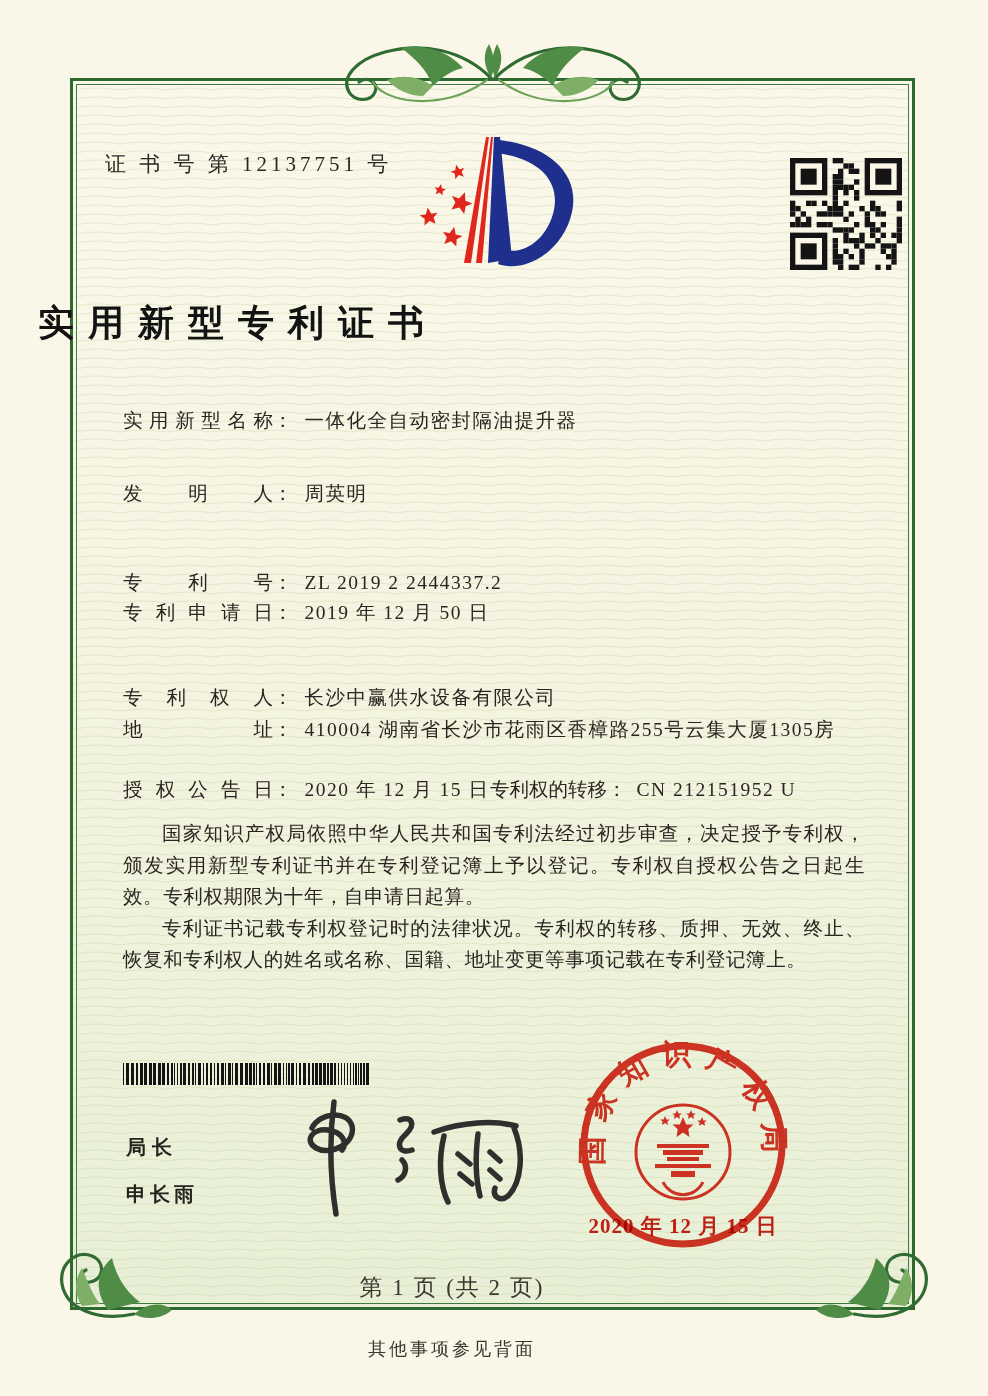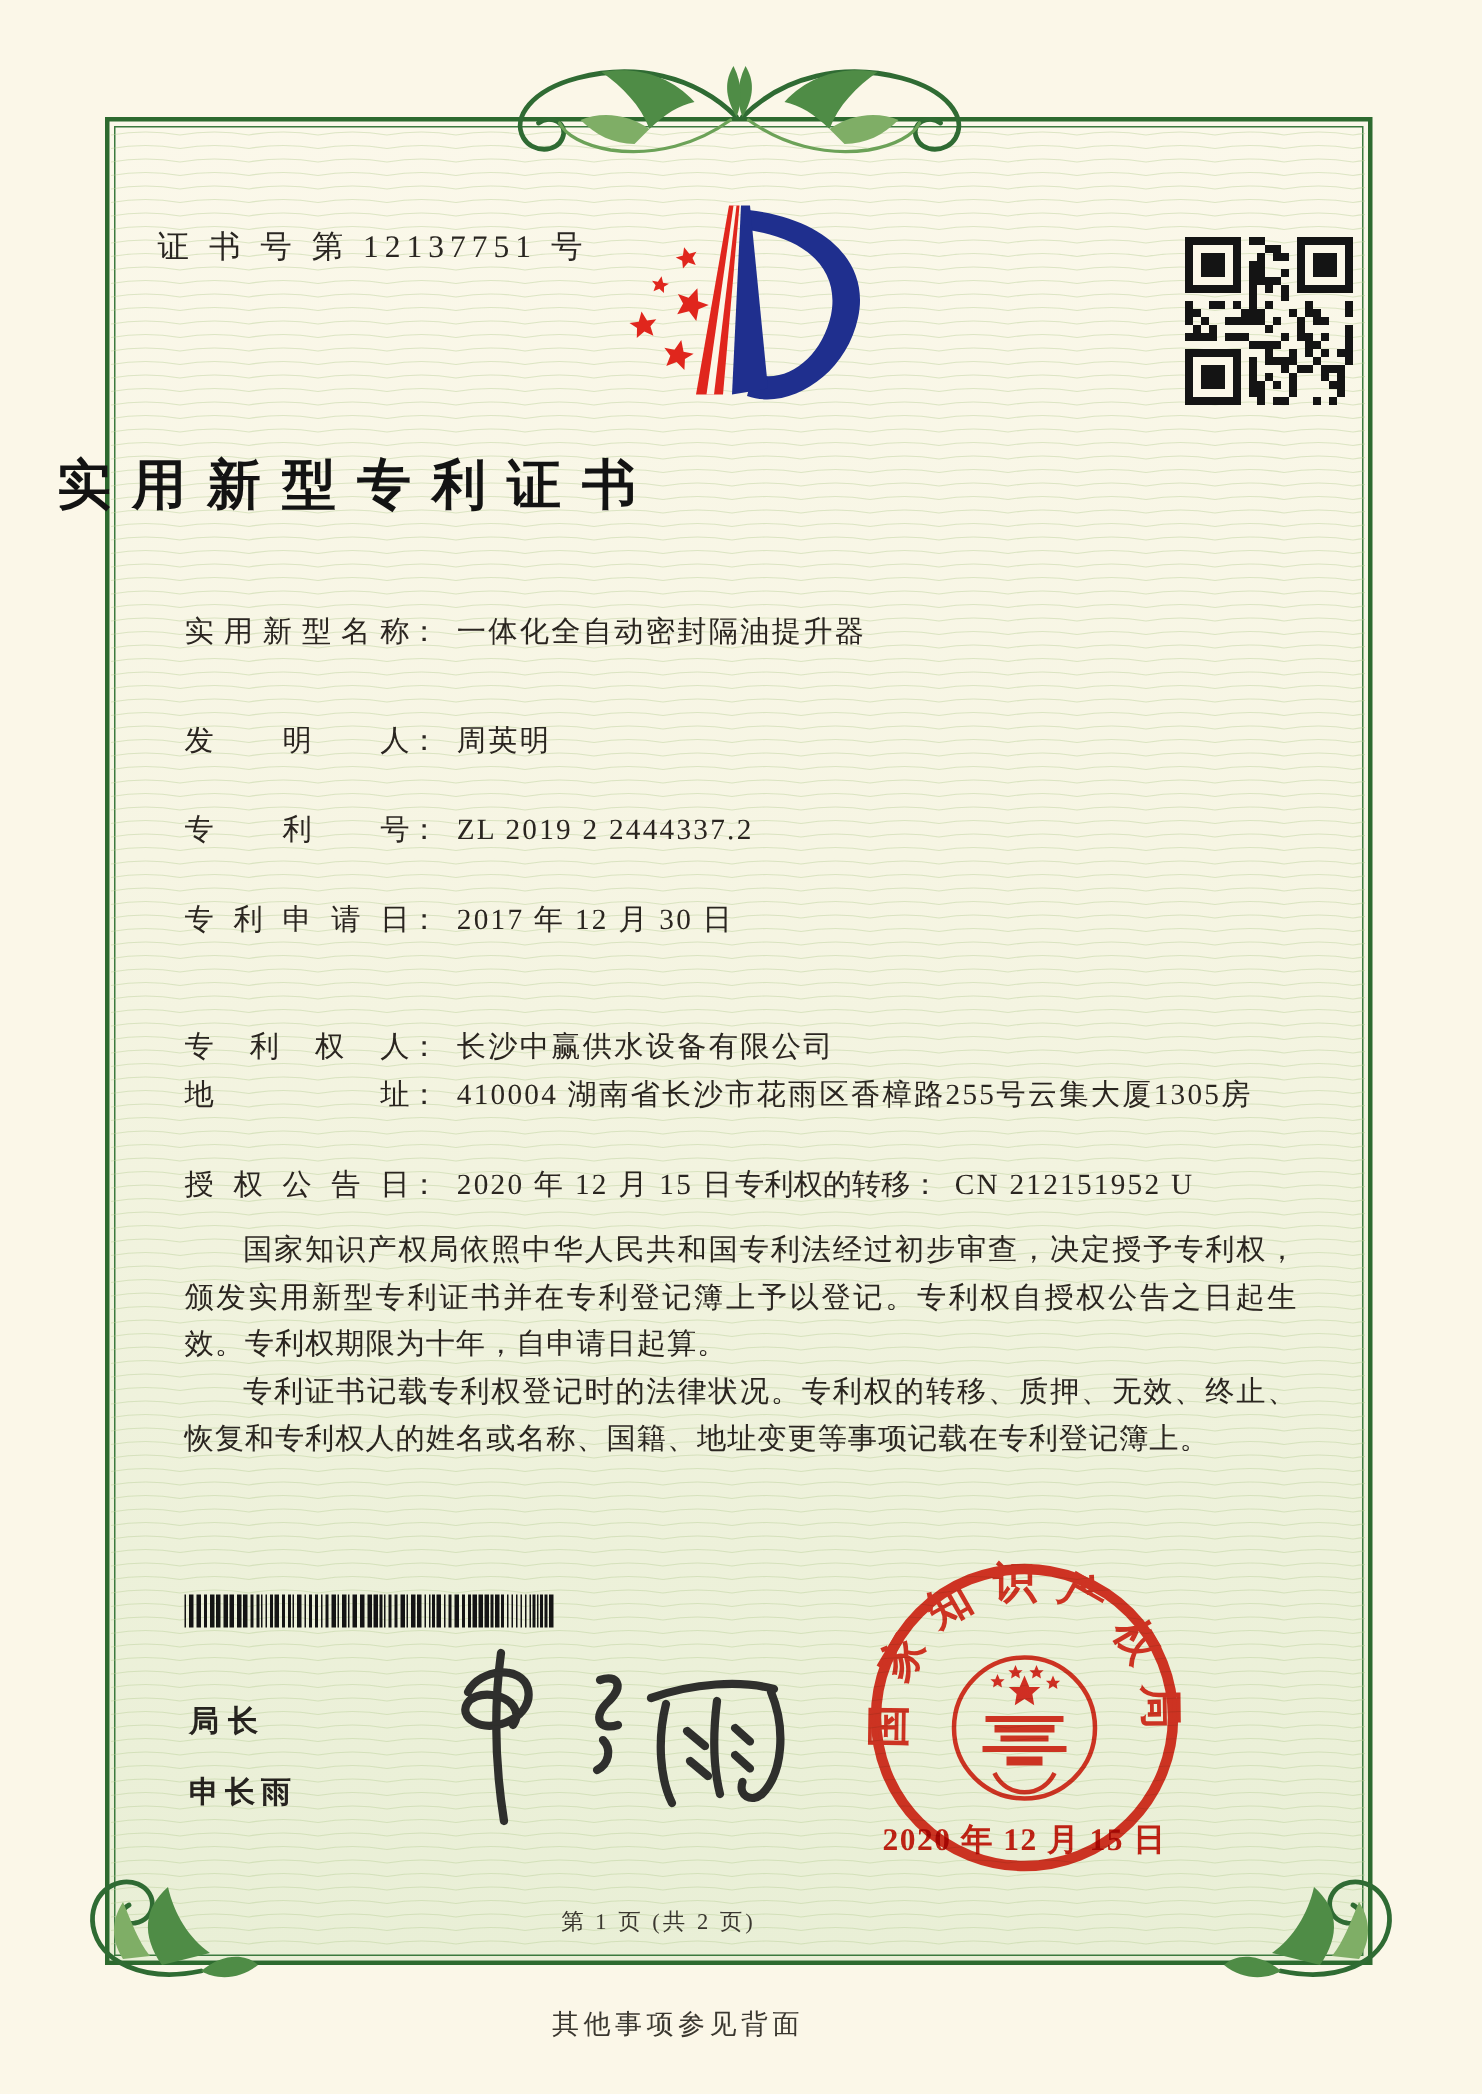--- a/index.html
+++ b/index.html
@@ -21,41 +21,41 @@
 
   .title{position:absolute;left:0;width:988px;top:299px;text-align:left;
          font-size:36px;font-weight:bold;letter-spacing:14px;text-indent:14px;color:#131313;z-index:2;margin-left:24px;}
 
   .field-row{position:absolute;left:123px;width:790px;font-size:19.5px;color:#2a2520;z-index:2;white-space:nowrap;}
   .flabel{display:inline-block;width:150px;text-align:justify;text-align-last:justify;letter-spacing:0;vertical-align:bottom;}
   .colon{display:inline-block;}
   .fvalue{margin-left:12px;letter-spacing:1.5px;}
   .pair2{position:absolute;left:367px;top:0;}
   .pair2 .fvalue{margin-left:10px;}
-  .r1{top:407px}.r2{top:480px}.r3{top:539px}.r4{top:599px}.r5{top:684px}.r6{top:716px}.r7{top:776px}
+  .r1{top:407px}.r2{top:480px}.r3{top:569px}.r4{top:599px}.r5{top:684px}.r6{top:716px}.r7{top:776px}
 
   .body-text{position:absolute;left:123px;top:818px;width:742px;z-index:2;
              font-size:19.5px;line-height:31.5px;color:#2a2520;letter-spacing:0.6px;text-align:justify;}
   .body-text p{margin:0;text-indent:2em;}
 
   #barcode{position:absolute;left:123px;top:1063px;width:250px;height:22px;z-index:2;font-size:0;}
   #barcode i{display:inline-block;height:22px;background:#141414;vertical-align:top;}
 
   .official-title{position:absolute;left:126px;top:1134px;font-size:20px;letter-spacing:6px;color:#26231f;
                   font-family:"Liberation Sans","DejaVu Sans",sans-serif;font-weight:600;z-index:2;}
   .official-name{position:absolute;left:126px;top:1181px;font-size:20px;letter-spacing:4px;color:#26231f;
                  font-family:"Liberation Sans","DejaVu Sans",sans-serif;font-weight:600;z-index:2;}
   .signature{position:absolute;left:272px;top:1098px;z-index:2;}
 
   .seal{position:absolute;left:574px;top:1036px;z-index:4;mix-blend-mode:multiply;opacity:.95;}
   .seal-date{position:absolute;left:574px;top:1212px;width:218px;text-align:center;z-index:5;
              color:#cf2417;font-size:21px;font-weight:600;letter-spacing:1px;mix-blend-mode:multiply;}
 
-  .page-info{position:absolute;left:239px;top:1272px;width:400px;text-align:center;
-             font-size:15px;color:#3a372f;letter-spacing:2px;z-index:2;}
+  .page-info{position:absolute;left:252px;top:1272px;width:400px;text-align:center;
+             font-size:23px;color:#3a372f;letter-spacing:2px;z-index:2;}
   .back-note{position:absolute;left:252px;top:1337px;width:400px;text-align:center;
              font-size:18px;color:#3a372f;letter-spacing:3px;z-index:2;}
 
   .flourish-top{position:absolute;left:333px;top:38px;z-index:3;}
   .flourish-bl{position:absolute;left:38px;top:1248px;z-index:3;}
   .flourish-br{position:absolute;left:810px;top:1248px;z-index:3;transform:scaleX(-1);}
 </style>
 </head>
 <body>
 
@@ -236,21 +236,21 @@
       <rect x="0" y="14" width="7" height="7" fill="#141414"></rect>
       <rect x="1" y="15" width="5" height="5" fill="#fbf7e8"></rect>
       <rect x="2" y="16" width="3" height="3" fill="#141414"></rect>
     </svg>
 
   <div class="title">实用新型专利证书</div>
 
   <div class="field-row r1"><span class="flabel">实用新型名称</span><span class="colon">：</span><span class="fvalue">一体化全自动密封隔油提升器</span></div>
   <div class="field-row r2"><span class="flabel">发明人</span><span class="colon">：</span><span class="fvalue">周英明</span></div>
   <div class="field-row r3"><span class="flabel">专利号</span><span class="colon">：</span><span class="fvalue">ZL 2019 2 2444337.2</span></div>
-  <div class="field-row r4"><span class="flabel">专利申请日</span><span class="colon">：</span><span class="fvalue">2017 年 12 月 30 日</span></div>
+  <div class="field-row r4"><span class="flabel">专利申请日</span><span class="colon">：</span><span class="fvalue">2019 年 12 月 50 日</span></div>
   <div class="field-row r5"><span class="flabel">专利权人</span><span class="colon">：</span><span class="fvalue">长沙中赢供水设备有限公司</span></div>
   <div class="field-row r6"><span class="flabel">地址</span><span class="colon">：</span><span class="fvalue">410004 湖南省长沙市花雨区香樟路255号云集大厦1305房</span></div>
   <div class="field-row r7">
     <span class="flabel">授权公告日</span><span class="colon">：</span><span class="fvalue">2020 年 12 月 15 日</span>
     <span class="pair2"><span>专利权的转移</span><span class="colon">：</span><span class="fvalue">CN 212151952 U</span></span>
   </div>
 
   <div class="body-text">
     <p>国家知识产权局依照中华人民共和国专利法经过初步审查，决定授予专利权，颁发实用新型专利证书并在专利登记簿上予以登记。专利权自授权公告之日起生效。专利权期限为十年，自申请日起算。</p>
     <p>专利证书记载专利权登记时的法律状况。专利权的转移、质押、无效、终止、恢复和专利权人的姓名或名称、国籍、地址变更等事项记载在专利登记簿上。</p>

